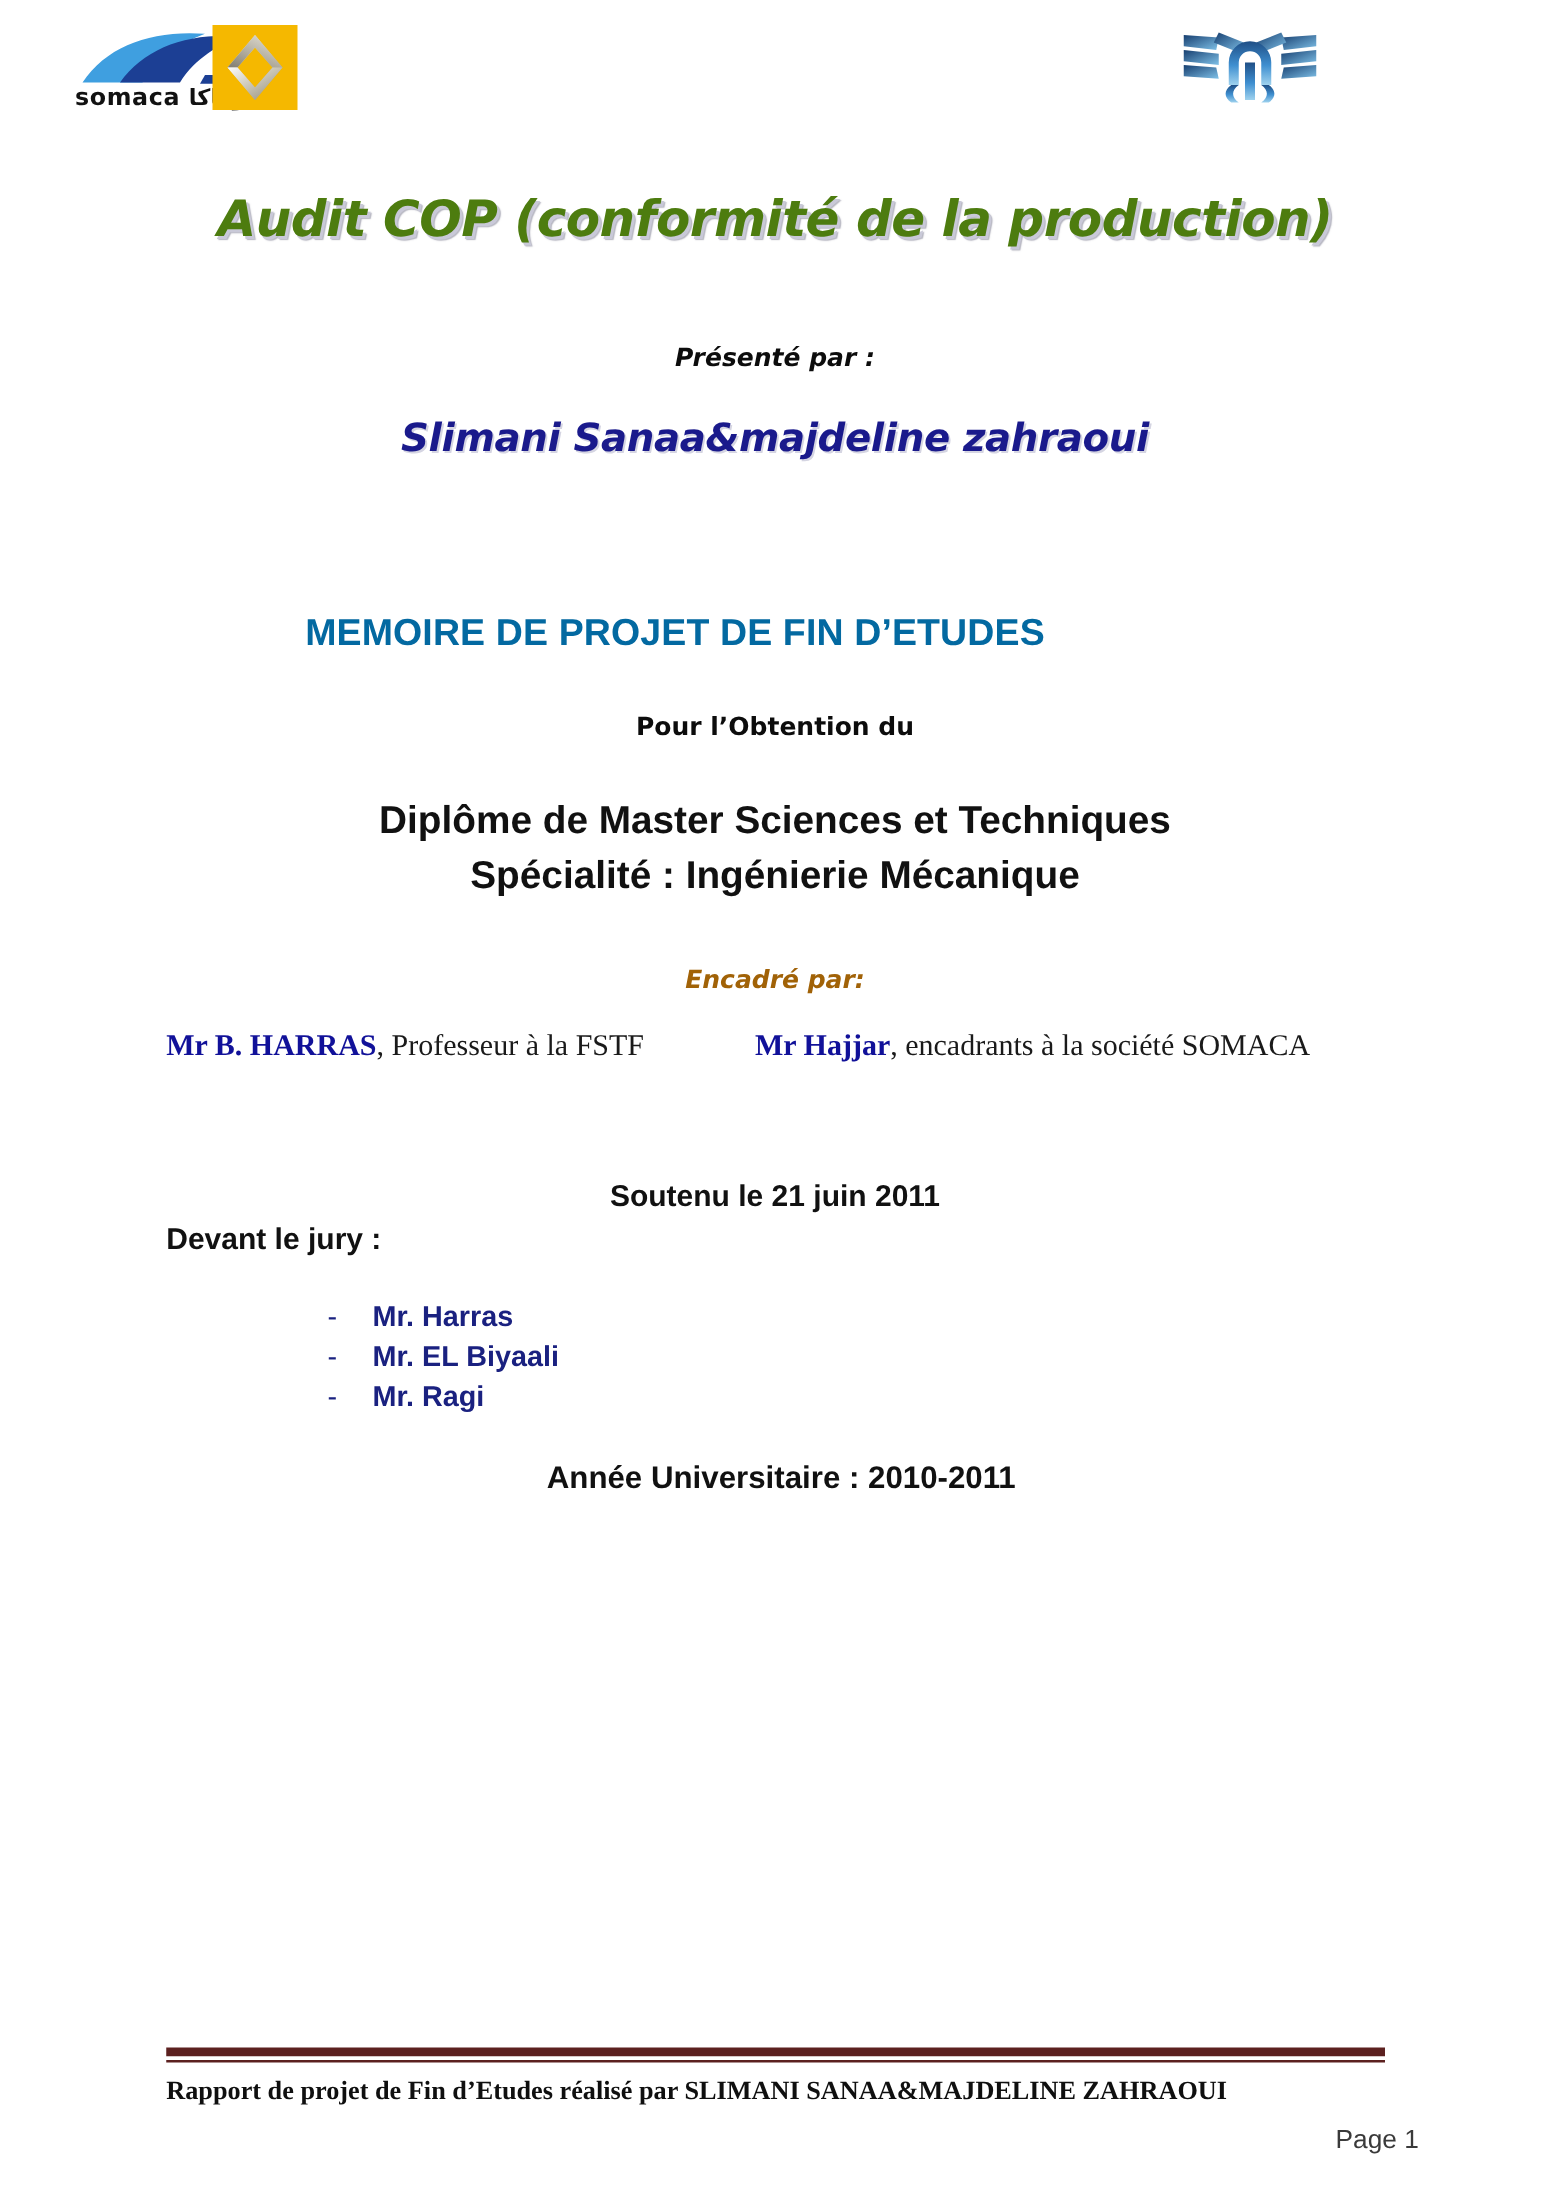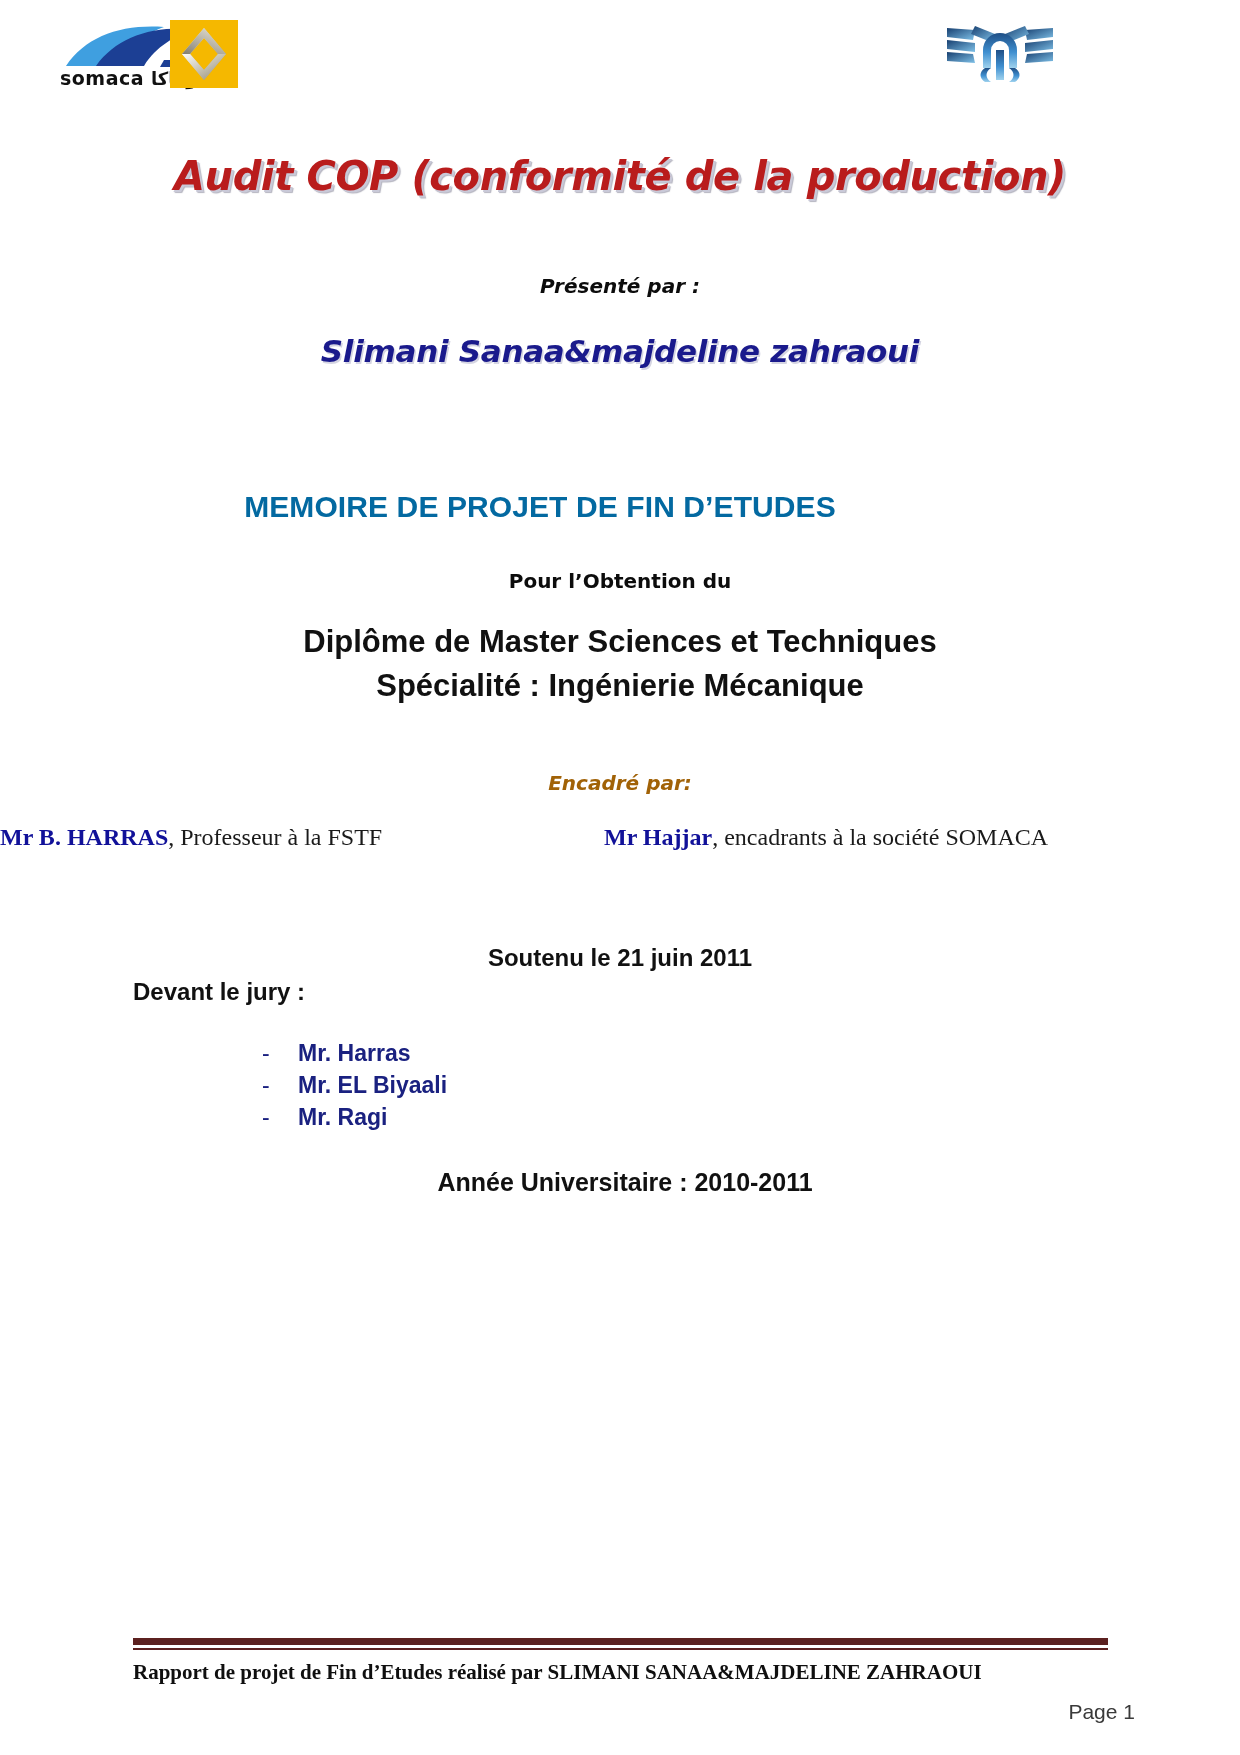--- a/index.html
+++ b/index.html
@@ -87,21 +87,21 @@
     position: absolute;
     top: 153px;
     left: 0;
     width: 1240px;
     text-align: center;
     font-family: "DejaVu Sans", sans-serif;
     font-weight: bold;
     font-style: italic;
     font-size: 40px;
     line-height: 1.15;
-    color: #b91c1c;
+    color: #4d7c0f;
     letter-spacing: -0.4px;
     text-shadow:
        2px 2px 0 #c9c9d8,
        3px 3px 1px rgba(120,120,140,0.55);
   }
 
   .presente-label {
     position: absolute;
     top: 274px;
     left: 0;
@@ -149,21 +149,21 @@
     width: 1240px;
     text-align: center;
     font-family: "DejaVu Sans", sans-serif;
     font-weight: bold;
     font-size: 20px;
     color: #0c0c0c;
   }
 
   .diplome {
     position: absolute;
-    top: 620px;
+    top: 634px;
     left: 0;
     width: 1240px;
     text-align: center;
     font-family: "Liberation Sans", sans-serif;
     font-weight: bold;
     font-size: 31px;
     line-height: 1.42;
     color: #111111;
   }
 
@@ -188,20 +188,21 @@
     display: flex;
     font-family: "Liberation Serif", serif;
     font-size: 24px;
     color: #1a1a1a;
   }
   .supervisor {
     box-sizing: border-box;
   }
   .supervisor.left {
     width: 560px;
+    padding-left: 133px;
     text-align: left;
   }
   .supervisor.right {
     width: 680px;
     padding-left: 44px;
     text-align: left;
   }
   .sup-name {
     font-weight: bold;
     color: #111199;

